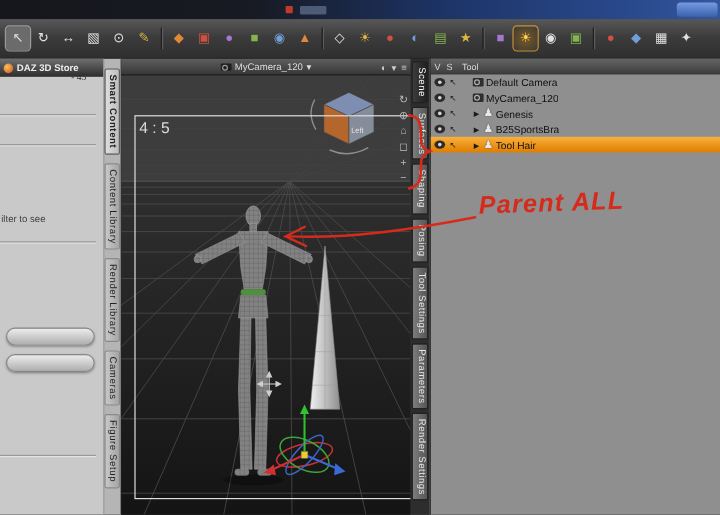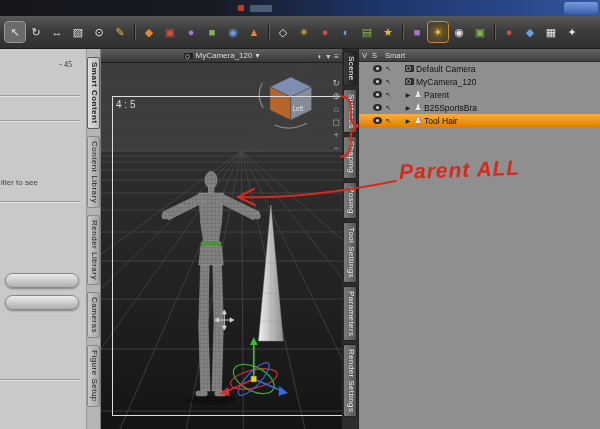--- a/index.html
+++ b/index.html
@@ -57,41 +57,41 @@
   .cam-ico { width:9px; height:6px; background:#1f1f1f; border-radius:1px; position:relative; flex:none; }
   .cam-ico::after { content:""; position:absolute; left:1px; top:1px; width:3px; height:3px;
     border:1px solid #9a9a9a; border-radius:50%; }
   .vp-header-right { position:absolute; right:3px; top:0; height:14px; display:flex; align-items:center; gap:4px;
     color:#ccc; font-size:8px; }
   .vp-canvas { flex:1; position:relative; overflow:hidden;
     background:linear-gradient(#3f3f3f 0%,#353535 22%,#232323 55%,#161616 100%); }
   .vp-canvas svg.scene3d { position:absolute; inset:0; width:100%; height:100%; }
   .vp-frame { position:absolute; left:11px; top:33px; width:233px; height:320px;
     border:1px solid #dedede; pointer-events:none; }
-  .vp-aspect { position:absolute; left:15px; top:36px; color:#ddd; font-size:10px; }
+  .vp-aspect { position:absolute; left:15px; top:36px; color:#ddd; font-size:13px; }
   .vp-controls { position:absolute; right:2px; top:16px; display:flex; flex-direction:column; gap:4px;
     color:#b8b8b8; font-size:9px; line-height:1; text-align:center; z-index:5; }
   .vp-controls span { cursor:default; }
 
   
   .right-tabs { width:16px; background:#2d2d2d; display:flex; flex-direction:column; align-items:center;
     padding-top:2px; gap:3px; flex:none; }
   .rtab { writing-mode:vertical-rl; font-size:8px; color:#e8e8e8; letter-spacing:.4px;
     background:linear-gradient(90deg,#7d7d7d,#555); border:1px solid #222; border-radius:2px;
     padding:4px 0; width:14px; text-align:center; white-space:nowrap; cursor:default; }
   .rtab.active { background:linear-gradient(90deg,#3c3c3c,#1f1f1f); color:#fff; }
 
   
   .scene-panel { flex:1; min-width:0; background:#8f8f8f; border-left:1px solid #222;
     display:flex; flex-direction:column; }
   .scene-header { height:13px; flex:none; background:linear-gradient(#646464,#3f3f3f); border-bottom:1px solid #2a2a2a;
     color:#ddd; font-size:7.5px; display:flex; align-items:center; }
   .sh-v { width:13px; padding-left:3px; } .sh-s { width:13px; } .sh-node { flex:1; }
   .srow { height:13px; flex:none; display:flex; align-items:center; font-size:8.5px; color:#101010;
-    padding-left:14px; gap:2px; white-space:nowrap; cursor:default; }
+    padding-left:3px; gap:2px; white-space:nowrap; cursor:default; }
   .srow.selected { background:linear-gradient(#f8b13c,#e07d00); }
   .eye { width:9px; height:7px; border-radius:50%; background:#2b2b2b; position:relative; flex:none; }
   .eye::after { content:""; position:absolute; left:3px; top:2px; width:3px; height:3px; background:#d8d8d8; border-radius:50%; }
   .cur { width:9px; font-size:7px; color:#1a1a1a; flex:none; text-align:center; }
   .expand { width:8px; font-size:6px; color:#1a1a1a; text-align:center; flex:none; }
   .srow.ind1 .expand { margin-left:9px; }
   .ni { flex:none; }
   .ni-camera { width:9px; height:7px; background:#2e2e2e; border-radius:1px; position:relative; }
   .ni-camera::after { content:""; position:absolute; left:1px; top:1px; width:3px; height:3px;
     border:1px solid #b0b0b0; border-radius:50%; }
@@ -147,20 +147,24 @@
     <span class="sep"></span>
     <span class="tool c-rd">●</span>
     <span class="tool c-bl">◆</span>
     <span class="tool c-wh">▦</span>
     <span class="tool c-wh">✦</span>
   </div>
 
   <div class="main">
 
     <div class="left-panel">
+      <div class="store-bar">
+        <span class="store-ico"></span>
+        <span>DAZ 3D Store</span>
+      </div>
       <div class="lp-frag1">- 45</div>
       <div class="lp-line" style="top:46px"></div>
       <div class="lp-line" style="top:71px"></div>
       <div class="lp-frag2">ilter to see</div>
       <div class="lp-line" style="top:152px"></div>
       <div class="lp-btn" style="top:224px"></div>
       <div class="lp-btn" style="top:246px"></div>
       <div class="lp-line" style="top:330px"></div>
     </div>
 
@@ -320,21 +324,21 @@
       <span class="rtab">Posing</span>
       <span class="rtab">Tool Settings</span>
       <span class="rtab">Parameters</span>
       <span class="rtab">Render Settings</span>
     </div>
 
     <div class="scene-panel">
       <div class="scene-header">
         <span class="sh-v">V</span>
         <span class="sh-s">S</span>
-        <span class="sh-node">Smart</span>
+        <span class="sh-node">Tool</span>
       </div>
 
       <div class="srow">
         <span class="eye"></span>
         <span class="cur">↖</span>
         <span class="expand"></span>
         <span class="ni ni-camera"></span>
         <span class="nname">Default Camera</span>
       </div>
       <div class="srow">
@@ -342,21 +346,21 @@
         <span class="cur">↖</span>
         <span class="expand"></span>
         <span class="ni ni-camera"></span>
         <span class="nname">MyCamera_120</span>
       </div>
       <div class="srow ind1">
         <span class="eye"></span>
         <span class="cur">↖</span>
         <span class="expand">▶</span>
         <span class="ni ni-figure">♟</span>
-        <span class="nname">Parent</span>
+        <span class="nname">Genesis</span>
       </div>
       <div class="srow ind1">
         <span class="eye"></span>
         <span class="cur">↖</span>
         <span class="expand">▶</span>
         <span class="ni ni-figure">♟</span>
         <span class="nname">B25SportsBra</span>
       </div>
       <div class="srow ind1 selected">
         <span class="eye"></span>

